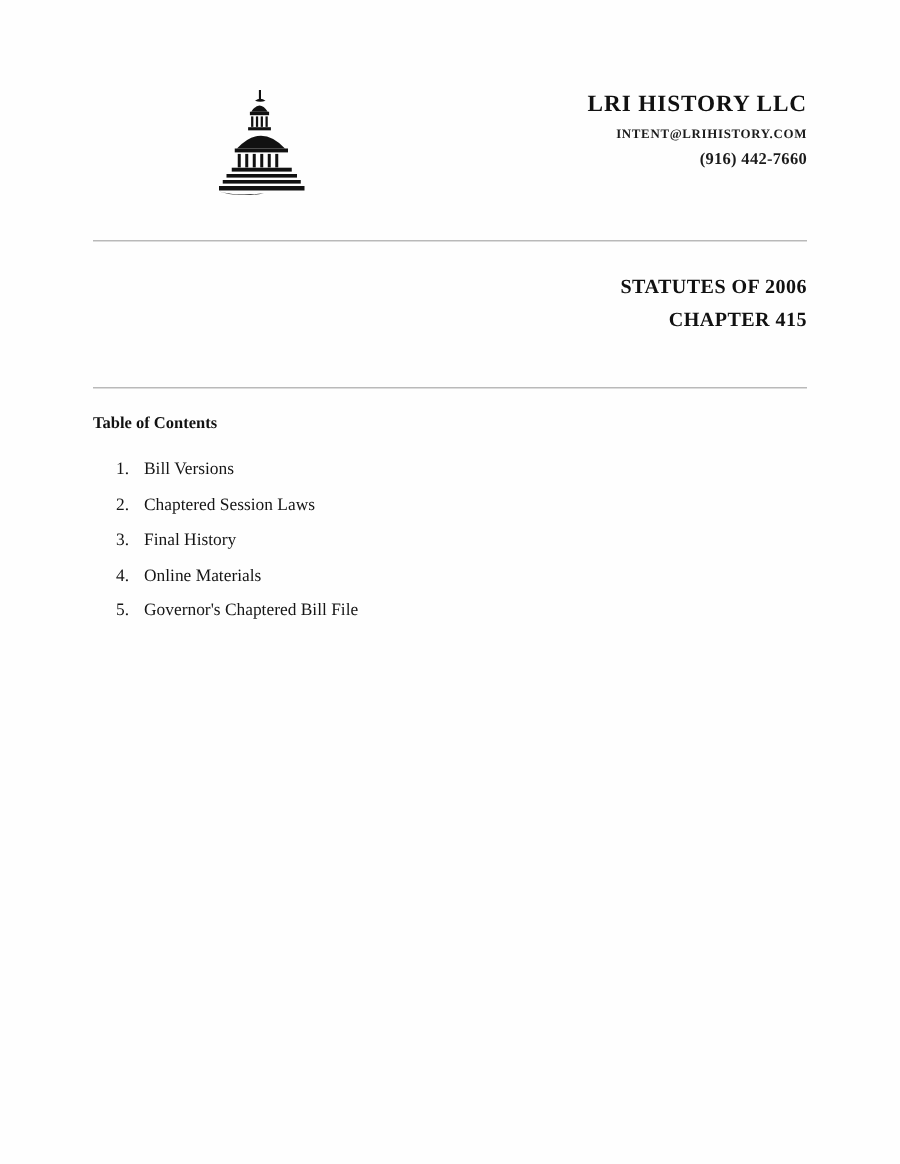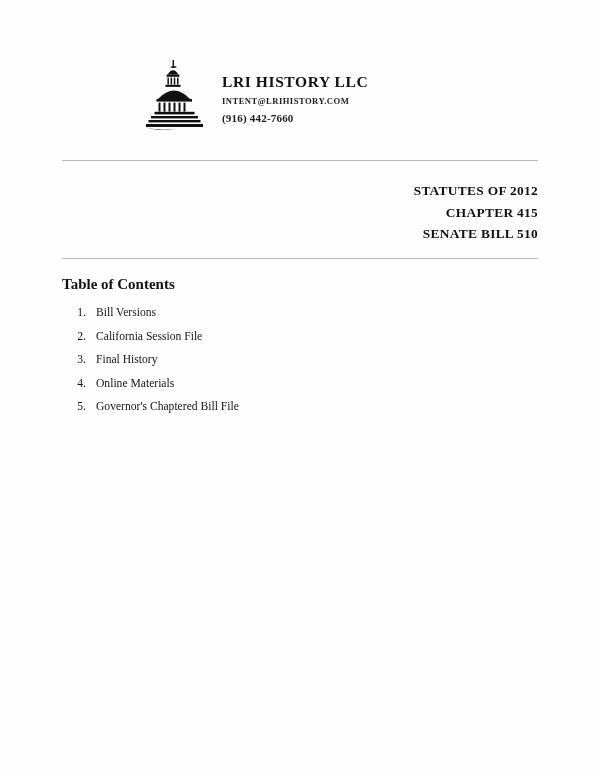--- a/index.html
+++ b/index.html
@@ -33,22 +33,22 @@
     position: absolute;
     left: 80px;
     top: 0;
     width: 66px;
     height: 72px;
   }
   .letterhead-text {
     position: absolute;
     left: 160px;
     right: 0;
-    top: 14px;
-    text-align: left;
+    top: 2px;
+    text-align: right;
   }
   .company-name {
     font-family: "Liberation Serif", serif;
     font-size: 15.5px;
     font-weight: bold;
     letter-spacing: 0.6px;
     color: #111;
     line-height: 1.25;
   }
   .contact-line {
@@ -89,21 +89,21 @@
     letter-spacing: 0.3px;
     line-height: 1.62;
     color: #111;
   }
 
   
   .toc-heading {
     position: absolute;
     top: 276px;
     left: 62px;
-    font-size: 15px;
+    font-size: 11px;
     font-weight: bold;
     color: #111;
   }
   .toc-list {
     position: absolute;
     top: 306px;
     left: 62px;
     right: 62px;
     margin: 0;
     padding: 0;
@@ -172,37 +172,36 @@
     <div class="letterhead-text">
       <div class="company-name">LRI HISTORY LLC</div>
       <div class="contact-line">INTENT@LRIHISTORY.COM</div>
       <div class="contact-line phone">(916) 442-7660</div>
     </div>
   </div>
 
   <div class="rule rule-top"></div>
 
   <div class="titleblock">
-    <div>STATUTES OF 2012</div>
+    <div>STATUTES OF 2006</div>
     <div>CHAPTER  415</div>
-    <div>SENATE BILL 510</div>
   </div>
 
   <div class="rule rule-bottom"></div>
 
   <div class="toc-heading">Table of Contents</div>
 
   <ul class="toc-list">
     <li class="toc-item">
       <span class="toc-num">1.</span>
       <span class="toc-label">Bill Versions</span>
     </li>
     <li class="toc-item">
       <span class="toc-num">2.</span>
-      <span class="toc-label">California Session File</span>
+      <span class="toc-label">Chaptered Session Laws</span>
     </li>
     <li class="toc-item">
       <span class="toc-num">3.</span>
       <span class="toc-label">Final History</span>
     </li>
     <li class="toc-item">
       <span class="toc-num">4.</span>
       <span class="toc-label">Online Materials</span>
     </li>
     <li class="toc-item">

